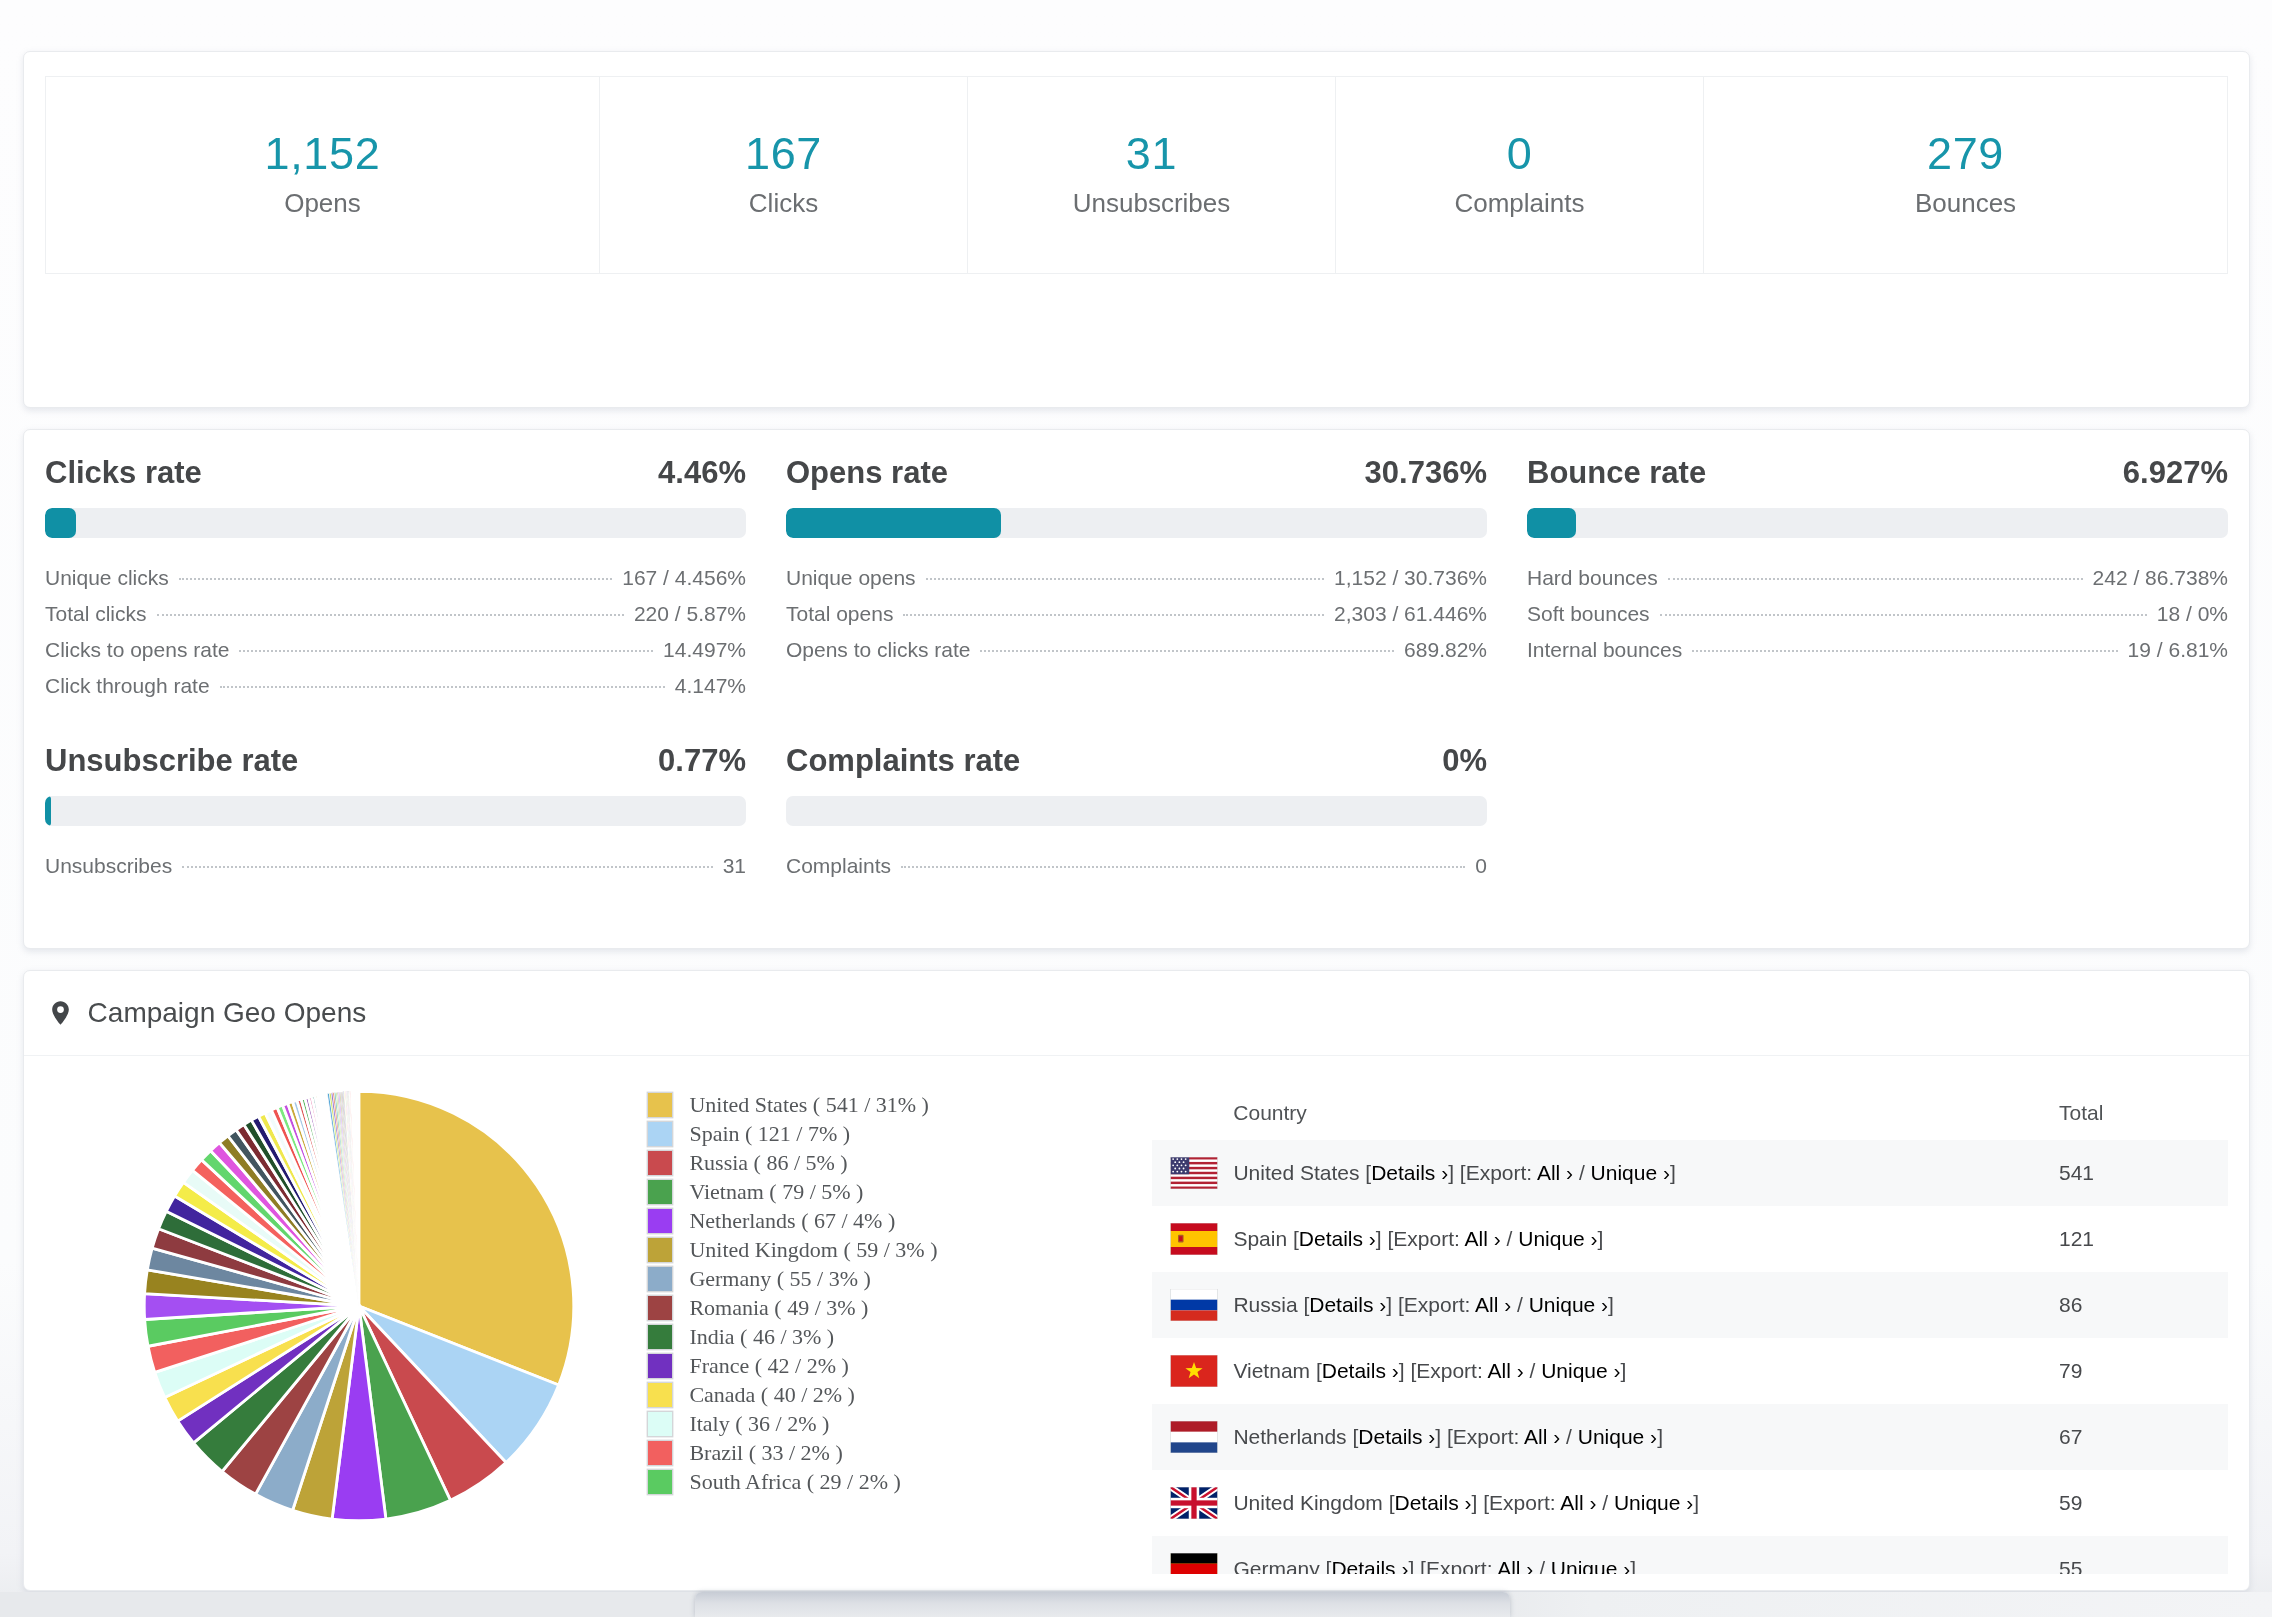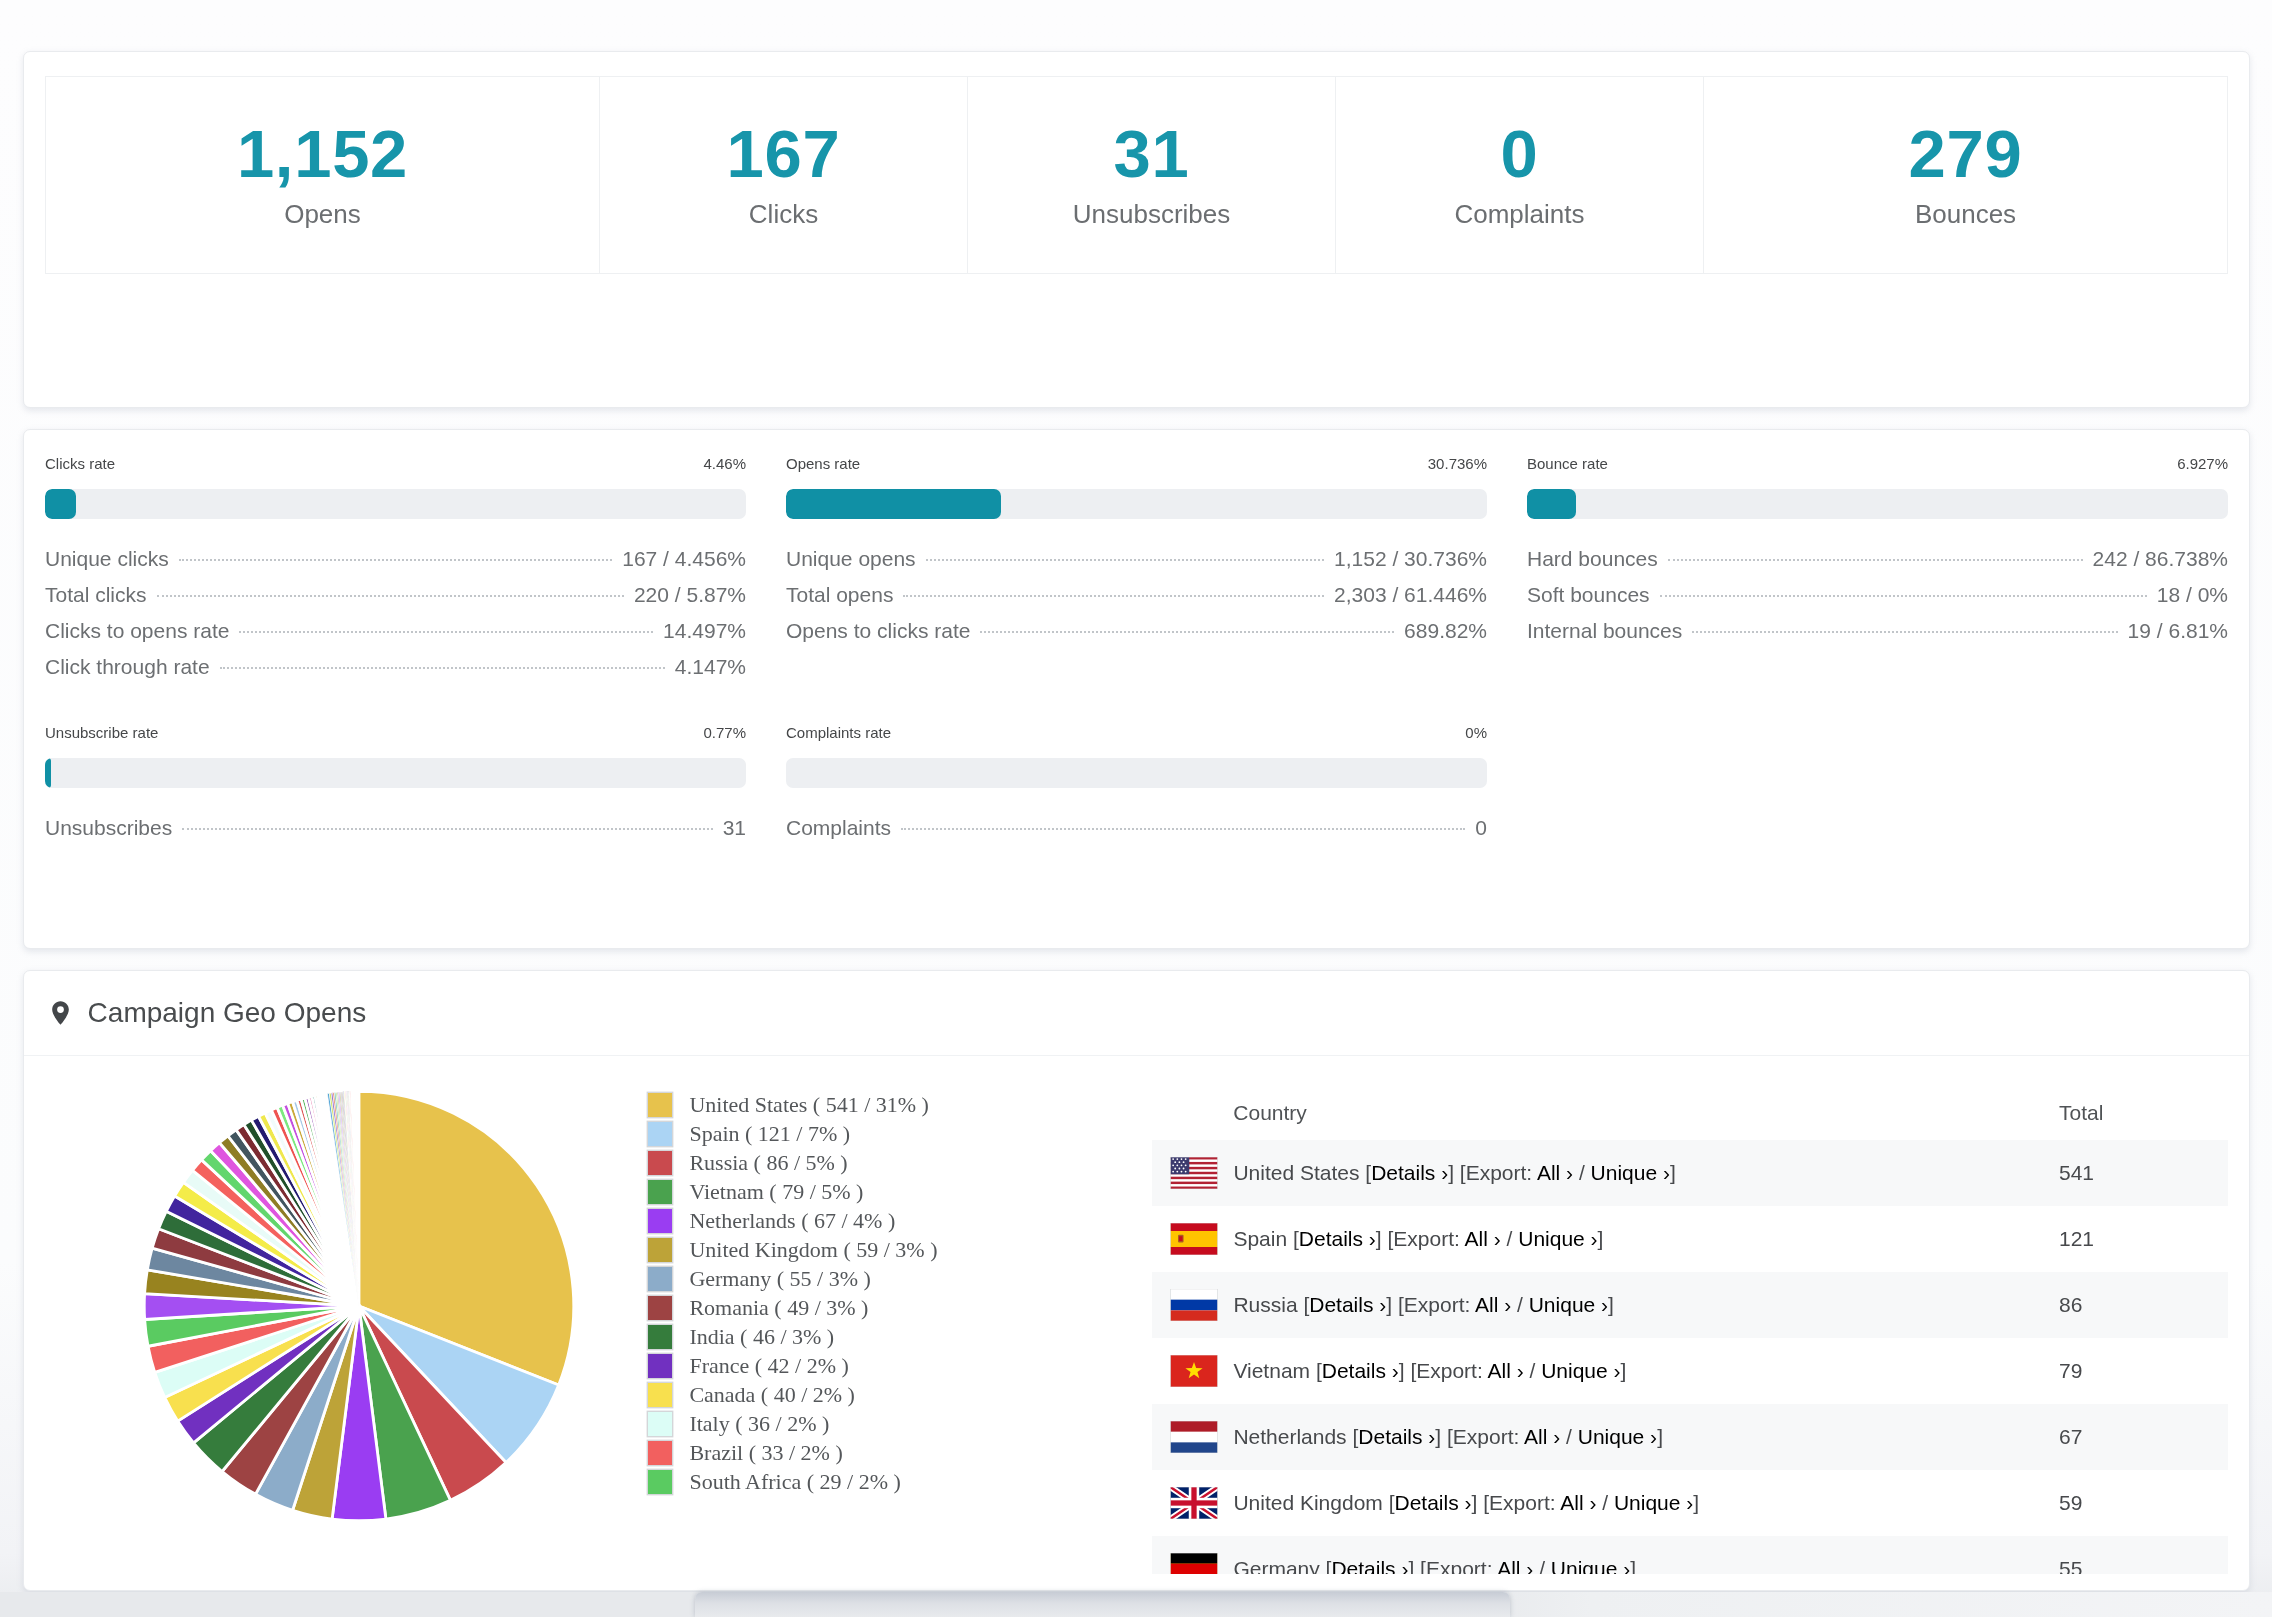--- a/index.html
+++ b/index.html
@@ -29,29 +29,29 @@
     gap:10px;background:#15889c;color:#fff;font-size:21px;padding:0 18.4px;
     border:none;border-radius:4.2px;cursor:pointer;font-family:inherit;
   }
   
   .stats-grid{
     display:grid;grid-template-columns:553px 368px 368px 368px auto;
     margin:24px 21px 0 21px;height:198px;border:1.4px solid #eef0f2;box-sizing:border-box;
   }
   .stat-cell{display:flex;flex-direction:column;align-items:center;justify-content:center;gap:11.3px;}
   .stat-cell + .stat-cell{border-left:1.4px solid #eef0f2;}
-  .stat-value{font-size:67px;font-weight:bold;color:#1795aa;line-height:1;letter-spacing:0.7px;}
+  .stat-value{font-size:45px;font-weight:normal;color:#1795aa;line-height:1;letter-spacing:0.7px;}
   .stat-label{font-size:26px;color:#6b6e71;}
   
   .rates-grid{
     display:grid;grid-template-columns:1fr 1fr 1fr;column-gap:40px;row-gap:45px;
     padding:25.4px 21px;box-sizing:border-box;
   }
   .panel-head{display:flex;justify-content:space-between;align-items:baseline;margin-bottom:17px;}
-  .panel-title,.panel-value{font-size:15px;font-weight:normal;color:#454749;}
+  .panel-title,.panel-value{font-size:31px;font-weight:bold;color:#454749;}
   .bar{height:30px;background:#edeff2;border-radius:7px;position:relative;overflow:hidden;}
   .bar-fill{height:100%;background:#1090a5;border-radius:7px;}
   .detail-rows{margin-top:28px;}
   .drow{display:flex;align-items:baseline;font-size:21px;color:#6c6f72;margin-top:12px;}
   .drow:first-child{margin-top:18px;}
   .leader{flex:1;border-bottom:2.1px dotted #c1c5c9;margin:0 10px;transform:translateY(-5px);}
   .dval{white-space:nowrap;}
   
   .geo-body{display:flex;padding:30px 21px 0 21px;box-sizing:border-box;}
   .pie-wrap{width:534px;flex:none;}

